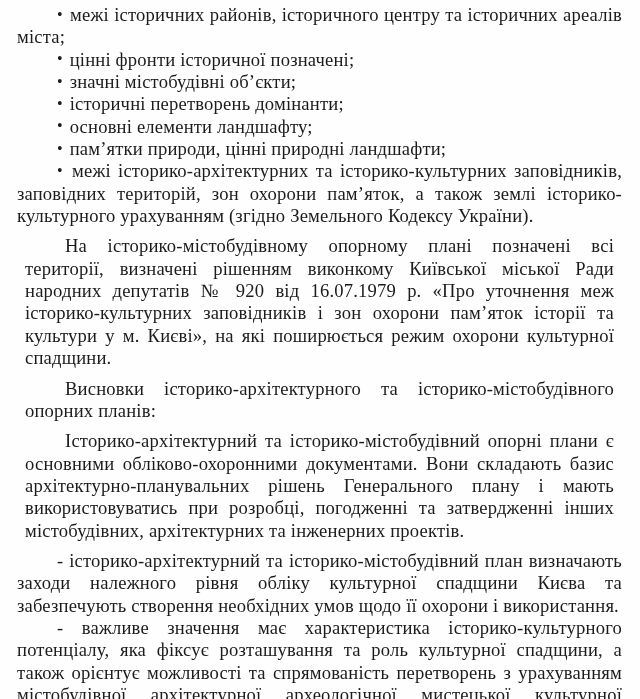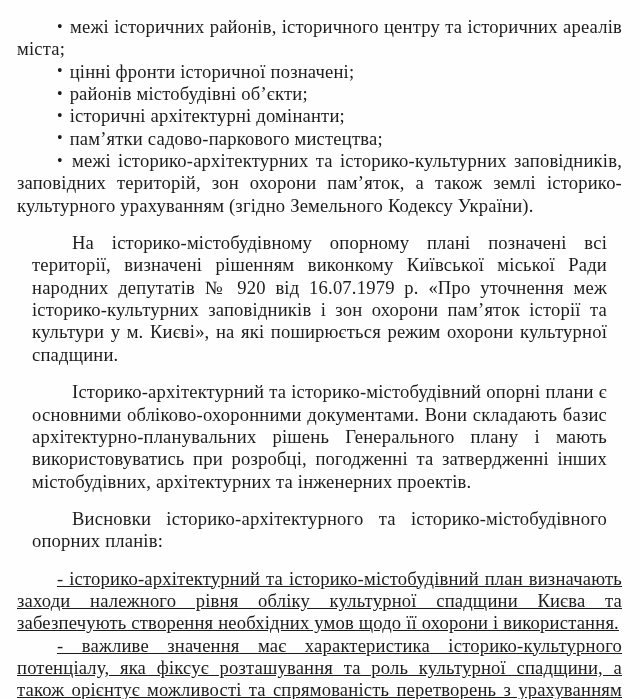--- a/index.html
+++ b/index.html
@@ -13,21 +13,21 @@
     font-family: "Liberation Serif", "DejaVu Serif", serif;
     color: #1c1c1c;
     overflow: hidden;
   }
 
   #page {
     position: relative;
     width: 640px;
     height: 699px;
     box-sizing: border-box;
-    padding: 16px 18px 0 17px;
+    padding: 4px 18px 0 17px;
     background: #fefefe;
   }
 
   .doc-body {
     font-size: 18.6px;
     line-height: 22.35px;
     text-align: justify;
     text-justify: inter-word;
     -webkit-hyphens: none;
     hyphens: none;
@@ -42,64 +42,64 @@
   }
   .bullet-item .bullet-glyph {
     font-size: 16px;
     line-height: 1;
     vertical-align: 0.08em;
     padding-right: 2px;
   }
 
   
   .para {
-    margin: 15px;
+    margin: 8px;
     text-indent: 40px;
     text-align: justify;
   }
 
   
   .dash-para {
     margin: 0;
     text-indent: 40px;
     text-align: justify;
-    text-decoration: underline;
   }
 
   
   .para:last-line,
   .bullet-item:last-line {
     text-align: left;
   }
 </style>
 </head>
 <body>
 
 <div id="page">
   <div class="doc-body">
 
     <p class="bullet-item"><span class="bullet-glyph">•</span> <span>межі історичних районів, історичного центру та історичних ареалів міста;</span></p>
 
     <p class="bullet-item"><span class="bullet-glyph">•</span> <span>цінні фронти історичної позначені;</span></p>
 
 
-    <p class="bullet-item"><span class="bullet-glyph">•</span> <span>районів містобудівні об’єкти;</span></p>
+    <p class="bullet-item"><span class="bullet-glyph">•</span> <span>значні містобудівні об’єкти;</span></p>
 
-    <p class="bullet-item"><span class="bullet-glyph">•</span> <span>історичні архітектурні домінанти;</span></p>
+    <p class="bullet-item"><span class="bullet-glyph">•</span> <span>історичні перетворень домінанти;</span></p>
 
+    <p class="bullet-item"><span class="bullet-glyph">•</span> <span>основні елементи ландшафту;</span></p>
 
+    <p class="bullet-item"><span class="bullet-glyph">•</span> <span>пам’ятки природи, цінні природні ландшафти;</span></p>
 
-    <p class="bullet-item"><span class="bullet-glyph">•</span> <span>пам’ятки садово-паркового мистецтва;</span></p>
 
     <p class="bullet-item"><span class="bullet-glyph">•</span> <span>межі історико-архітектурних та історико-культурних заповідників, заповідних територій, зон охорони пам’яток, а також землі історико-культурного урахуванням (згідно Земельного Кодексу України).</span></p>
 
     <p class="para"><span>На історико-містобудівному опорному плані позначені всі території, визначені рішенням виконкому Київської міської Ради народних депутатів № 920 від 16.07.1979 р. «Про уточнення меж історико-культурних заповідників і зон охорони пам’яток історії та культури у м. Києві», на які поширюється режим охорони культурної спадщини.</span></p>
 
+    <p class="para"><span>Висновки історико-архітектурного та історико-містобудівного опорних планів:</span></p>
+
     <p class="para"><span>Історико-архітектурний та історико-містобудівний опорні плани є основними обліково-охоронними документами. Вони складають базис архітектурно-планувальних рішень Генерального плану і мають використовуватись при розробці, погодженні та затвердженні інших містобудівних, архітектурних та інженерних проектів.</span></p>
-
-    <p class="para"><span>Висновки історико-архітектурного та історико-містобудівного опорних планів:</span></p>
 
     <p class="dash-para"><span>- історико-архітектурний та історико-містобудівний план визначають заходи належного рівня обліку культурної спадщини Києва та забезпечують створення необхідних умов щодо  її охорони і використання.</span></p>
 
     <p class="dash-para"><span>- важливе значення має характеристика історико-культурного потенціалу, яка фіксує розташування та роль культурної спадщини, а також орієнтує можливості та спрямованість перетворень з урахуванням містобудівної, архітектурної, археологічної, мистецької, культурної спадщини.</span></p>
 
   </div>
 </div>
 
 </body></html>

